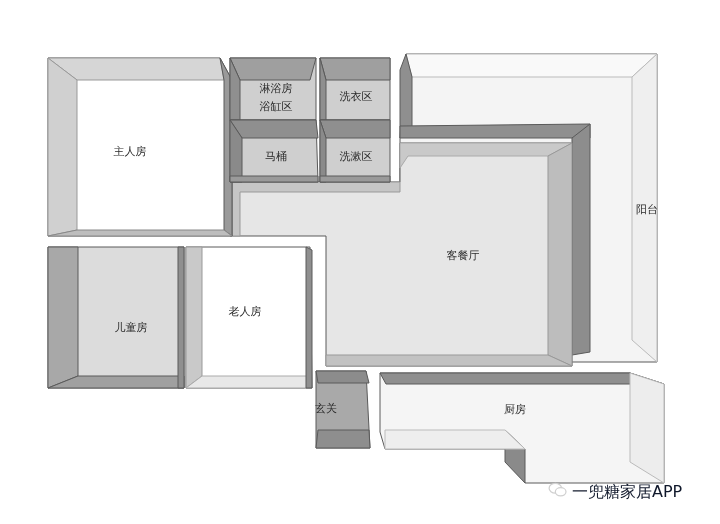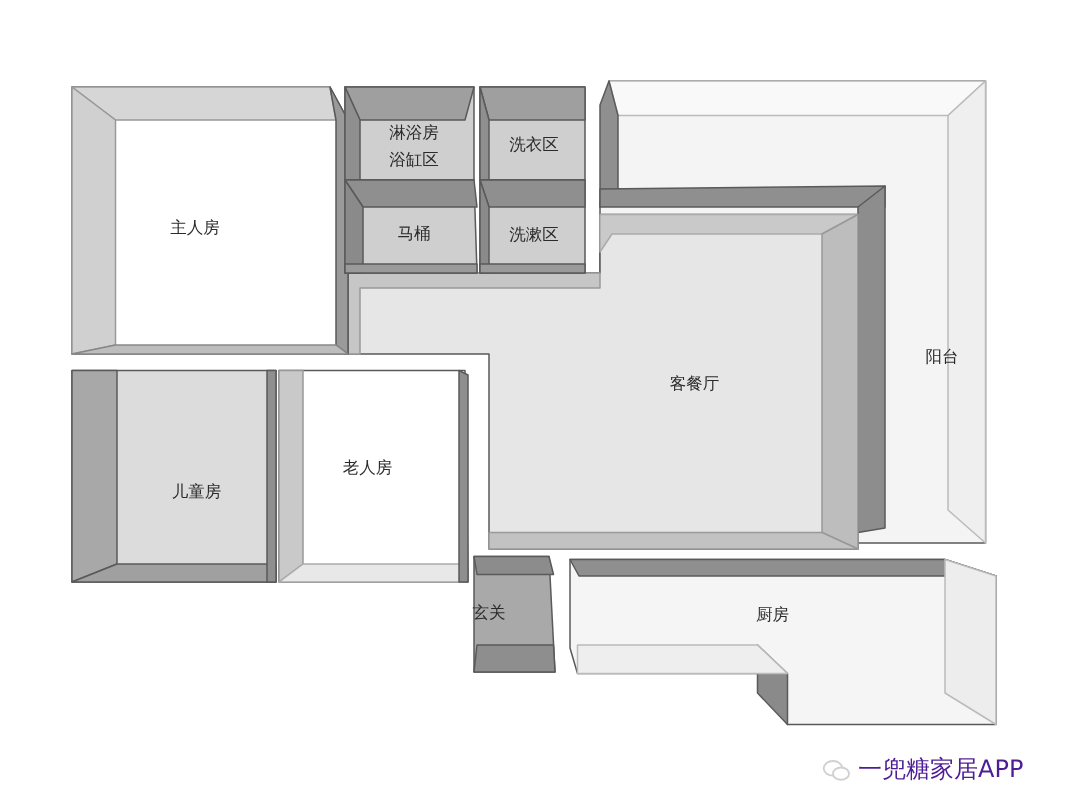--- a/index.html
+++ b/index.html
@@ -1,19 +1,19 @@
 <!DOCTYPE html>
 <html><head>
 <meta charset="utf-8">
 <style>
   html, body { margin:0; padding:0; background:#ffffff; }
   body { width:720px; height:524px; position:relative; overflow:hidden; font-family:"DejaVu Sans", sans-serif; }
   svg { position:absolute; left:0; top:0; }
   .lbl { position:absolute; font-size:11px; color:#2b2b2b; text-align:center; line-height:18px; white-space:nowrap; transform:translate(-50%,-50%); }
-  .wm { position:absolute; left:548px; top:482px; font-size:16px; color:#4c1d95; white-space:nowrap; display:flex; align-items:center; gap:4px;margin-top:21px; }
+  .wm { position:absolute; left:548px; top:482px; font-size:16px; color:#0f172a; white-space:nowrap; display:flex; align-items:flex-start; gap:4px; }
   .wm-icon { width:20px; height:16px; position:relative; }
 </style>
 </head>
 <body>
 
 <svg width="720" height="524" viewBox="0 0 720 524">
   <g stroke="#5a5a5a" stroke-width="1" stroke-linejoin="round">
 
     <g>
       <polygon points="406,54 657,54 657,362 400,362 400,138 406,54" fill="#f4f4f4"></polygon>
@@ -93,21 +93,21 @@
   </g>
 </svg>
 
 <div class="lbl" style="left:130px;top:152px;">主人房</div>
 <div class="lbl" style="left:276px;top:98px;white-space:pre-line;">淋浴房
 浴缸区</div>
 <div class="lbl" style="left:356px;top:97px;text-align:center;">洗衣区</div>
 <div class="lbl" style="left:276px;top:157px;font-family:Liberation Mono, monospace;">马桶</div>
 <div class="lbl" style="left:356px;top:157px;">洗漱区</div>
 <div class="lbl" style="left:463px;top:256px;">客餐厅</div>
-<div class="lbl" style="left:628px;top:210px;margin-top:28px;">阳台</div>
+<div class="lbl" style="left:647px;top:210px;">阳台</div>
 <div class="lbl" style="left:131px;top:328px;">儿童房</div>
 <div class="lbl" style="left:245px;top:312px;">老人房</div>
 <div class="lbl" style="left:326px;top:409px;">玄关</div>
 <div class="lbl" style="left:515px;top:410px;text-align:center;">厨房</div>
 
 <div class="wm">
   <svg class="wm-icon" width="22" height="18" viewBox="0 0 22 18" style="position:static">
     <ellipse cx="8" cy="7" rx="7" ry="5.5" fill="none" stroke="#d0d0d0" stroke-width="1.4"></ellipse>
     <ellipse cx="14" cy="11" rx="6" ry="4.6" fill="#fff" stroke="#d0d0d0" stroke-width="1.4"></ellipse>
   </svg>

